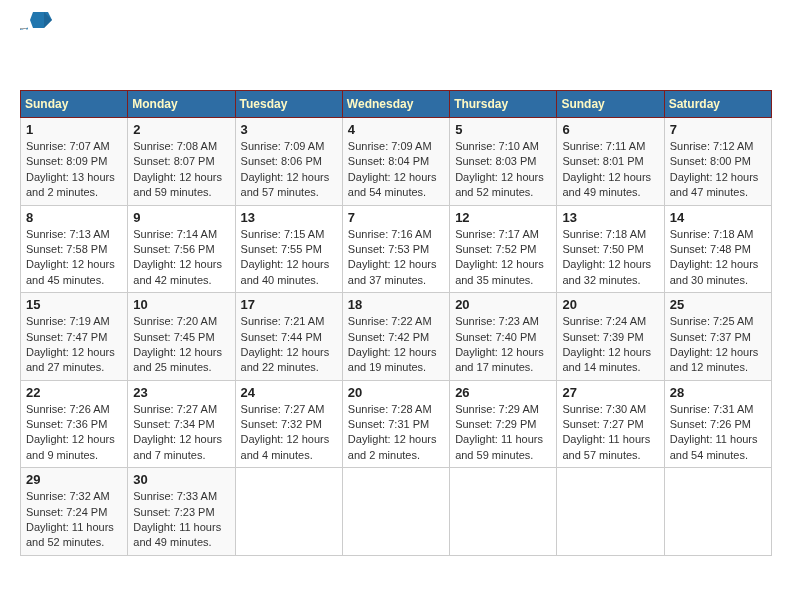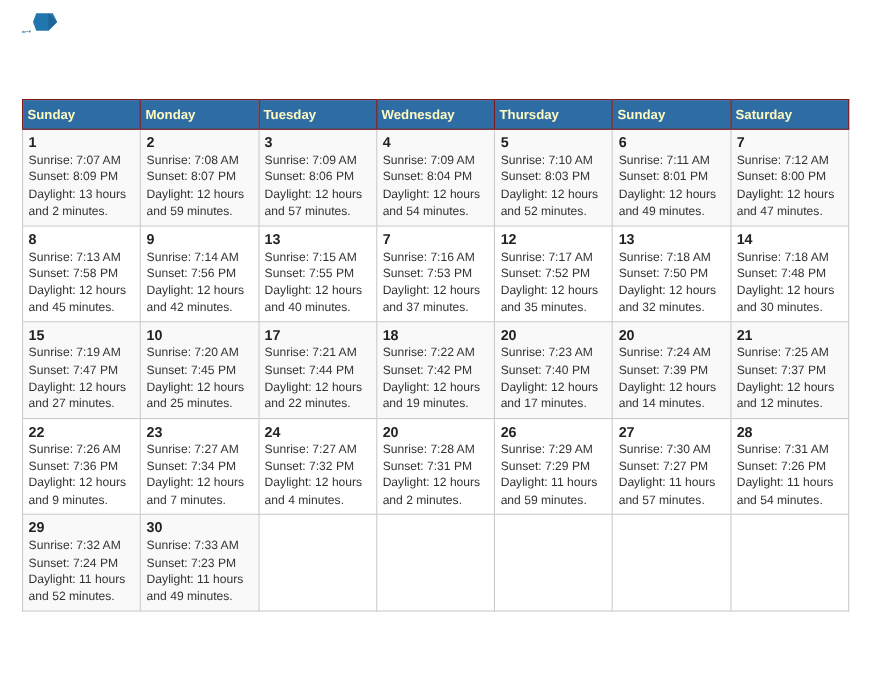--- a/index.html
+++ b/index.html
@@ -231,21 +231,21 @@
             Sunrise: 7:23 AM<br>Sunset: 7:40 PM<br>Daylight: 12 hours and 17 minutes.
           </div>
         </td>
         <td>
           <div class="day-number">20</div>
           <div class="day-info">
             Sunrise: 7:24 AM<br>Sunset: 7:39 PM<br>Daylight: 12 hours and 14 minutes.
           </div>
         </td>
         <td>
-          <div class="day-number">21</div>
+          <div class="day-number">25</div>
           <div class="day-info">
             Sunrise: 7:25 AM<br>Sunset: 7:37 PM<br>Daylight: 12 hours and 12 minutes.
           </div>
         </td>
       </tr>
       <tr>
         <td>
           <div class="day-number">22</div>
           <div class="day-info">
             Sunrise: 7:26 AM<br>Sunset: 7:36 PM<br>Daylight: 12 hours and 9 minutes.

